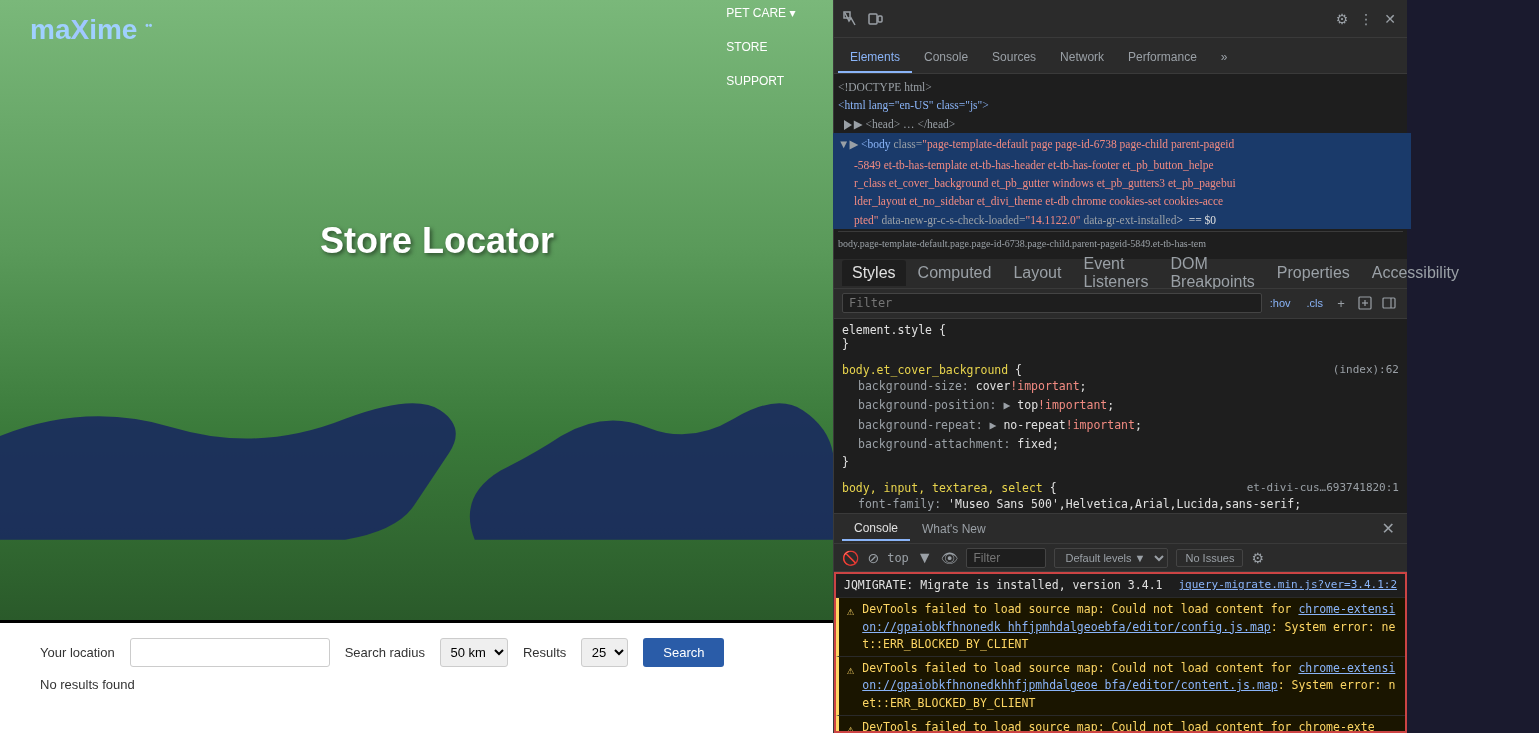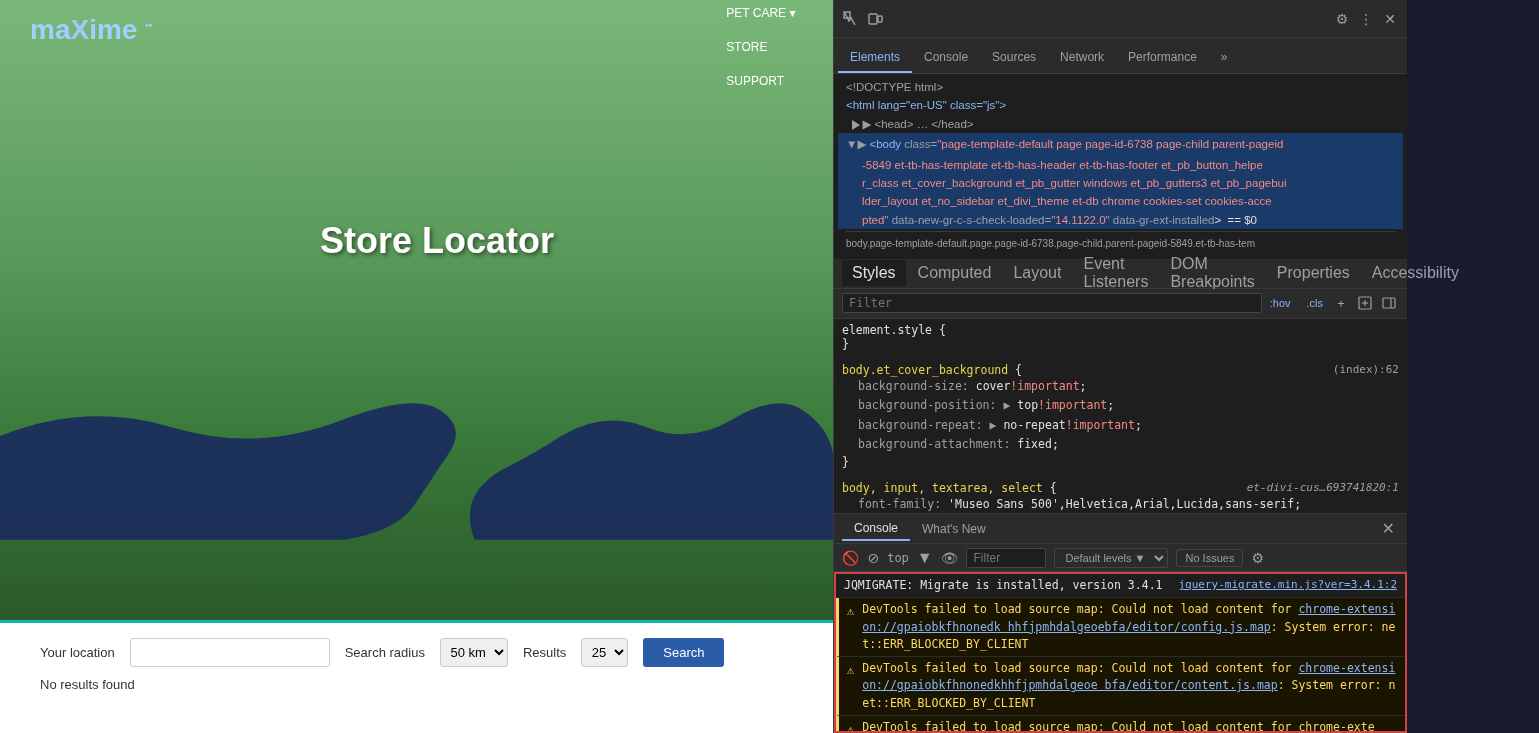--- a/index.html
+++ b/index.html
@@ -4,21 +4,21 @@
   <style>
     * { box-sizing: border-box; margin: 0; padding: 0; }
     body { font-family: Arial, sans-serif; background: #1a1a2e; display: flex; width: 1539px; height: 733px; overflow: hidden; }
 
     
     #website-panel {
       width: 833px;
       height: 733px;
       position: relative;
       overflow: hidden;
-      background: #14b8a6;
+      background: #000000;
     }
 
     .site-bg {
       width: 100%;
       height: 620px;
       background: linear-gradient(135deg, #5a9a5a 0%, #7ab87a 30%, #4a8a4a 60%, #6aaa6a 100%);
       position: relative;
       overflow: hidden;
     }
 
@@ -198,22 +198,22 @@
     }
 
     .dt-tab.active {
       color: #8ab4f8;
       border-bottom: 2px solid #8ab4f8;
     }
 
     
     .dt-html-tree {
       background: #1e1e1e;
-      padding: 4px 12px;
-      font-family: Liberation Sans, sans-serif;
+      padding: 4px 4px;
+      font-family: Liberation Serif, serif;
       font-size: 11.5px;
       color: #e0e0e0;
       flex-shrink: 0;
       line-height: 1.6;
     }
 
     .dt-html-tree .doctype { color: #9aa0a6; }
     .dt-html-tree .tag-open { color: #8ab4f8; }
 
     
@@ -665,21 +665,21 @@
       </div>
       <div class="css-property">
         <span class="prop-name">background-attachment:</span> <span class="prop-value">fixed;</span>
       </div>
       <div class="css-brace">}</div>
     </div>
 
     <div class="css-rule-block">
       <div class="css-selector">
         <span style="color:#e8d44d">body, input, textarea, select</span><span style="color:#e0e0e0"> {</span>
-        <span class="rule-source" style="float:right; color:#9aa0a6; font-size:11px;font-style:italic;">et-divi-cus…693741820:1</span>
+        <span class="rule-source" style="float:right; color:#9aa0a6; font-size:11px;">et-divi-cus…693741820:1</span>
       </div>
       <div class="css-property">
         <span class="prop-name">font-family:</span> <span class="prop-value">'Museo Sans 500',Helvetica,Arial,Lucida,sans-serif;</span>
       </div>
 
     </div>
 
   </div>
 
   <div class="dt-console">

